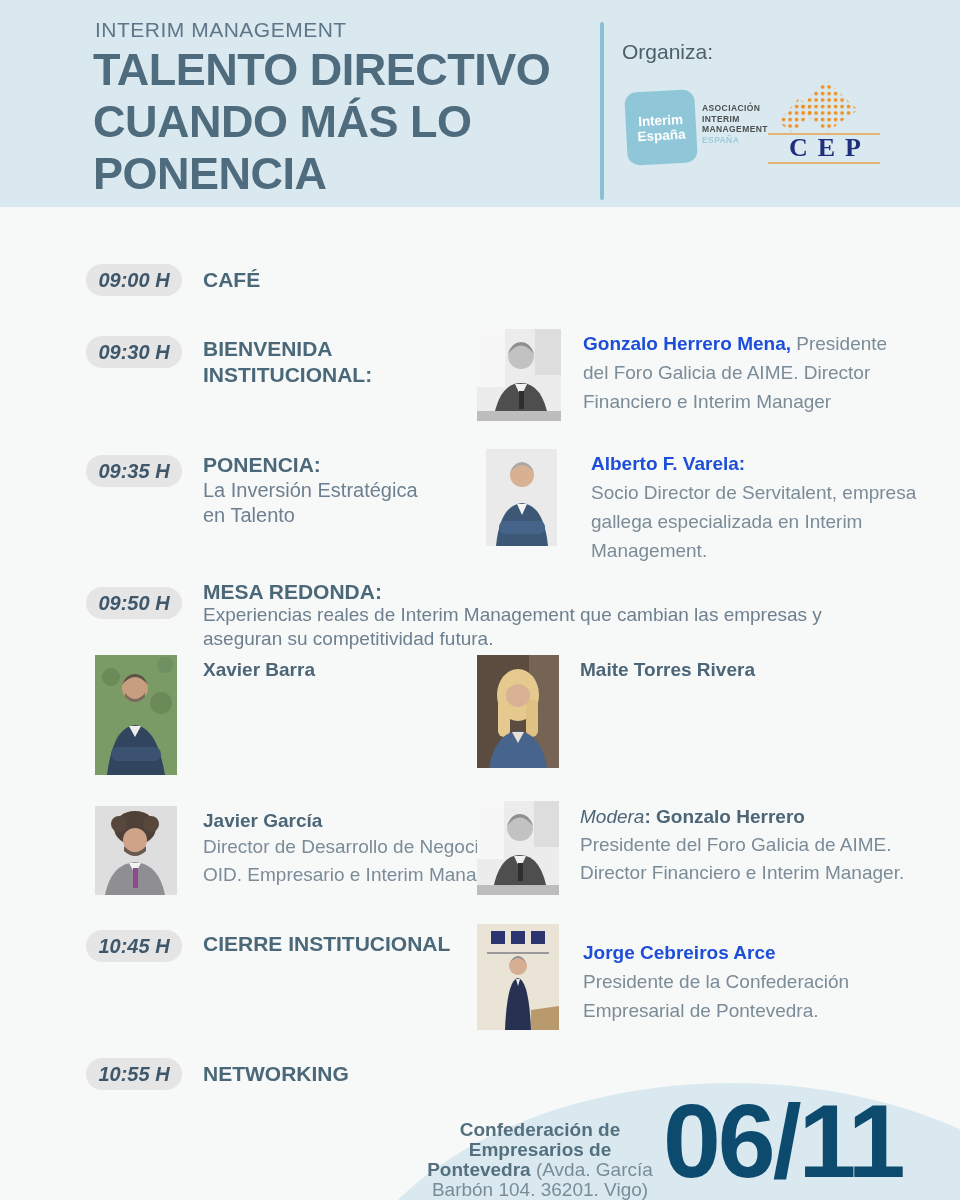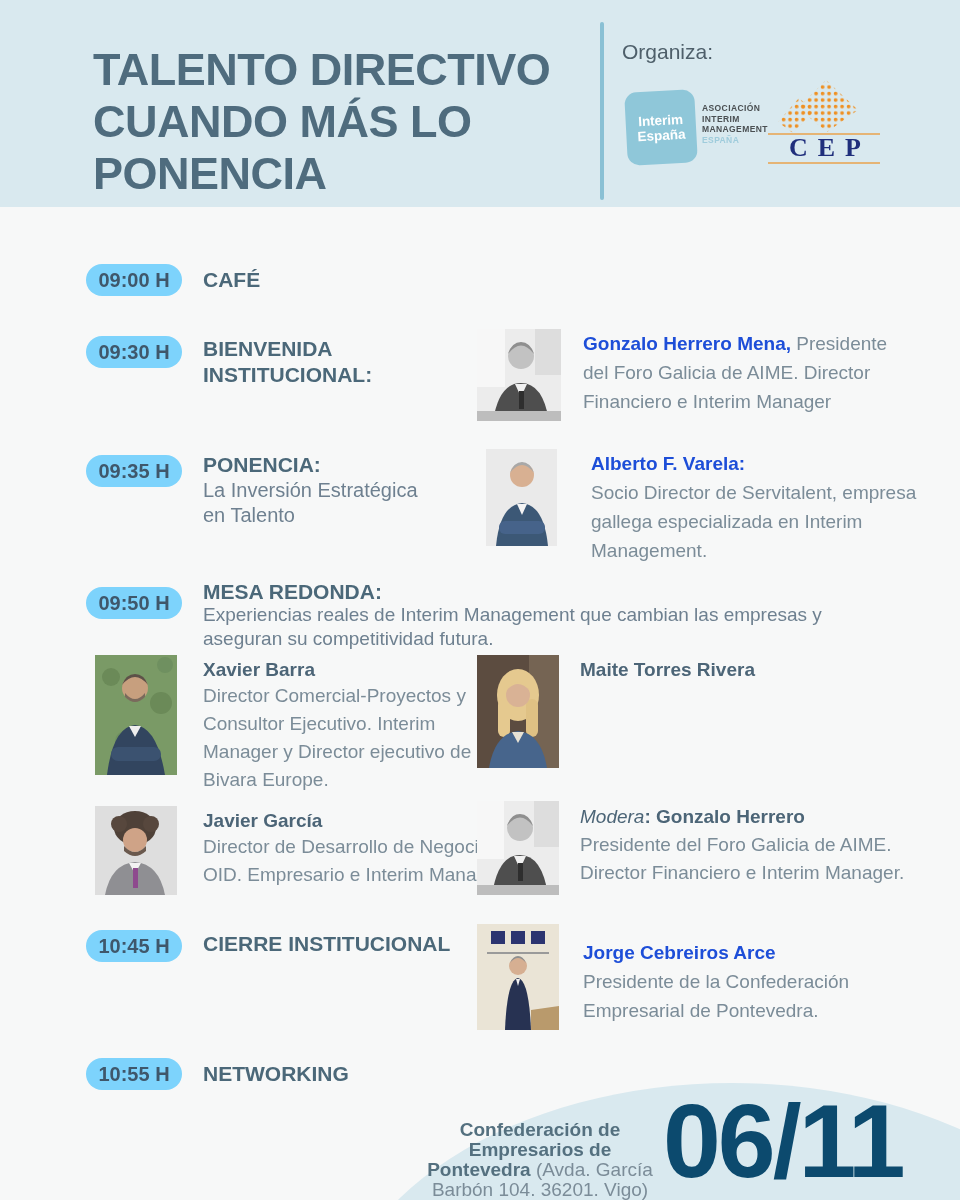--- a/index.html
+++ b/index.html
@@ -20,23 +20,23 @@
   .organiza { left:622px; top:40px; font-size:21px; color:#4e5f6a; }
   .ilogo { left:626px; top:91px; width:70px; height:73px; background:#8fc7d9; border-radius:12px;
            transform:rotate(-3deg); display:flex; flex-direction:column; align-items:center;
            justify-content:center; color:#ffffff; font-weight:bold; font-size:13.5px; line-height:15px; }
   .assoc { left:702px; top:103px; font-size:8.5px; font-weight:bold; line-height:10.5px;
            letter-spacing:.4px; color:#4a4f52; }
   .assoc div:last-child { color:#9fccdc; }
   .ceplogo { left:768px; top:78px; width:112px; height:90px; }
 
   
-  .badge { width:96px; height:32px; background:#7dd3fc; border-radius:16px;
+  .badge { width:96px; height:32px; background:#e5e5e5; border-radius:16px;
            display:flex; align-items:center; justify-content:center;
-           font-size:20px; font-weight:bold; color:#3f576b; left:86px; }
+           font-size:20px; font-weight:bold; color:#3f576b; left:86px;font-style:italic; }
   .itit  { left:203px; font-size:21px; font-weight:bold; color:#4b6879; line-height:26px; }
   .isub  { left:203px; font-size:20px; color:#6e8090; line-height:25px; }
   .sp    { font-size:19px; line-height:29px; color:#7b8c98; }
   .sp b  { color:#1d4ed8; }
   .sp.stack b { display:block; }
   .pname { font-size:19px; font-weight:bold; color:#4c6577; line-height:28px; }
   .pname i { font-weight:normal; font-style:italic; color:#4c6577; }
   .pbio  { font-size:19px; line-height:28px; color:#7b8c98; }
   .photo { overflow:hidden; }
   .photo svg { display:block; }
@@ -48,20 +48,21 @@
   .venue b { color:#54707f; }
   .bigdate { left:663px; top:1089px; font-size:104px; font-weight:bold; letter-spacing:-3px;
              color:#0c4a6e; line-height:1; }
 </style>
 </head>
 <body>
 
 <div id="poster">
 
   <div class="abs header"></div>
+  <div class="abs kicker">INTERIM MANAGEMENT</div>
   <div class="abs title">
     <div>TALENTO DIRECTIVO</div>
     <div>CUANDO MÁS LO</div>
     <div>PONENCIA</div>
   </div>
   <div class="abs hdr-divider"></div>
   <div class="abs organiza">Organiza:</div>
 
   <div class="abs ilogo">
     <div>Interim</div>
@@ -147,21 +148,20 @@
         <circle cx="70" cy="10" r="8" fill="#6f9060"></circle>
       <circle cx="40" cy="33" r="13" fill="#c79f7e"></circle>
       <path d="M27 30 Q40 14 53 30 Q49 19 40 19 Q31 19 27 30 Z" fill="#5d5148"></path>
       <path d="M30 38 Q40 50 50 38 L50 42 Q40 52 30 42 Z" fill="#7a6a5c"></path>
       <path d="M12 120 Q18 72 40 70 Q62 72 70 120 Z" fill="#32455f"></path>
       <path d="M34 71 L40 82 L46 71 Z" fill="#eeeeee"></path>
       <rect x="16" y="92" width="50" height="14" rx="7" fill="#3b5270"></rect>
     </svg>
   </div>
   <div class="abs pname" style="left:203px;top:656px">Xavier Barra</div>
-  <div class="abs pbio" style="left:203px;top:682px;width:300px">Director Comercial-Proyectos y Consultor Ejecutivo. Interim Manager y Director ejecutivo de Bivara Europe.</div>
 
   <div class="abs photo" style="left:477px;top:655px;width:82px;height:113px">
     <svg width="82" height="113" viewBox="0 0 82 113">
       <rect width="82" height="113" fill="#5c4c40"></rect>
       <rect x="52" y="0" width="30" height="113" fill="#8a7862" opacity=".55"></rect>
       <ellipse cx="41" cy="40" rx="21" ry="26" fill="#e5c98f"></ellipse>
       <rect x="21" y="44" width="12" height="38" rx="6" fill="#e5c98f"></rect>
       <rect x="49" y="44" width="12" height="38" rx="6" fill="#dfc184"></rect>
       <circle cx="41" cy="40" r="12" fill="#d9b295"></circle>
       <path d="M29 36 Q41 22 53 36 Q49 27 41 27 Q33 27 29 36 Z" fill="#e5c98f"></path>

